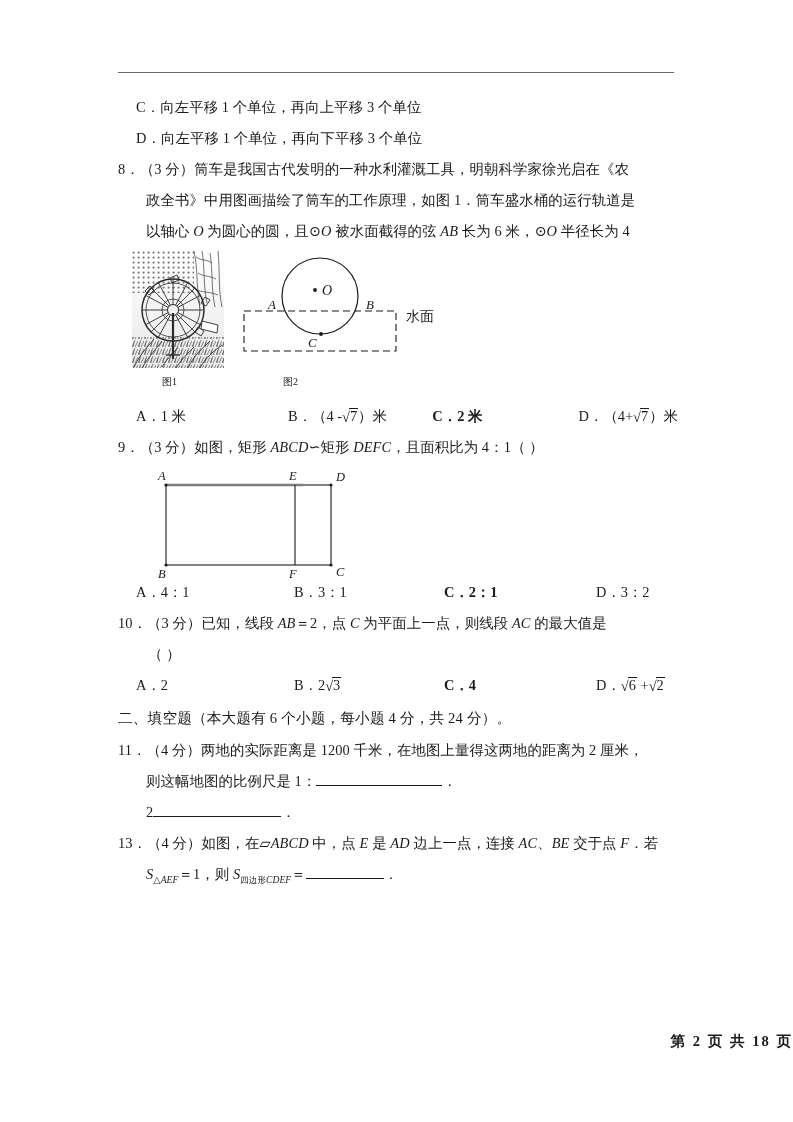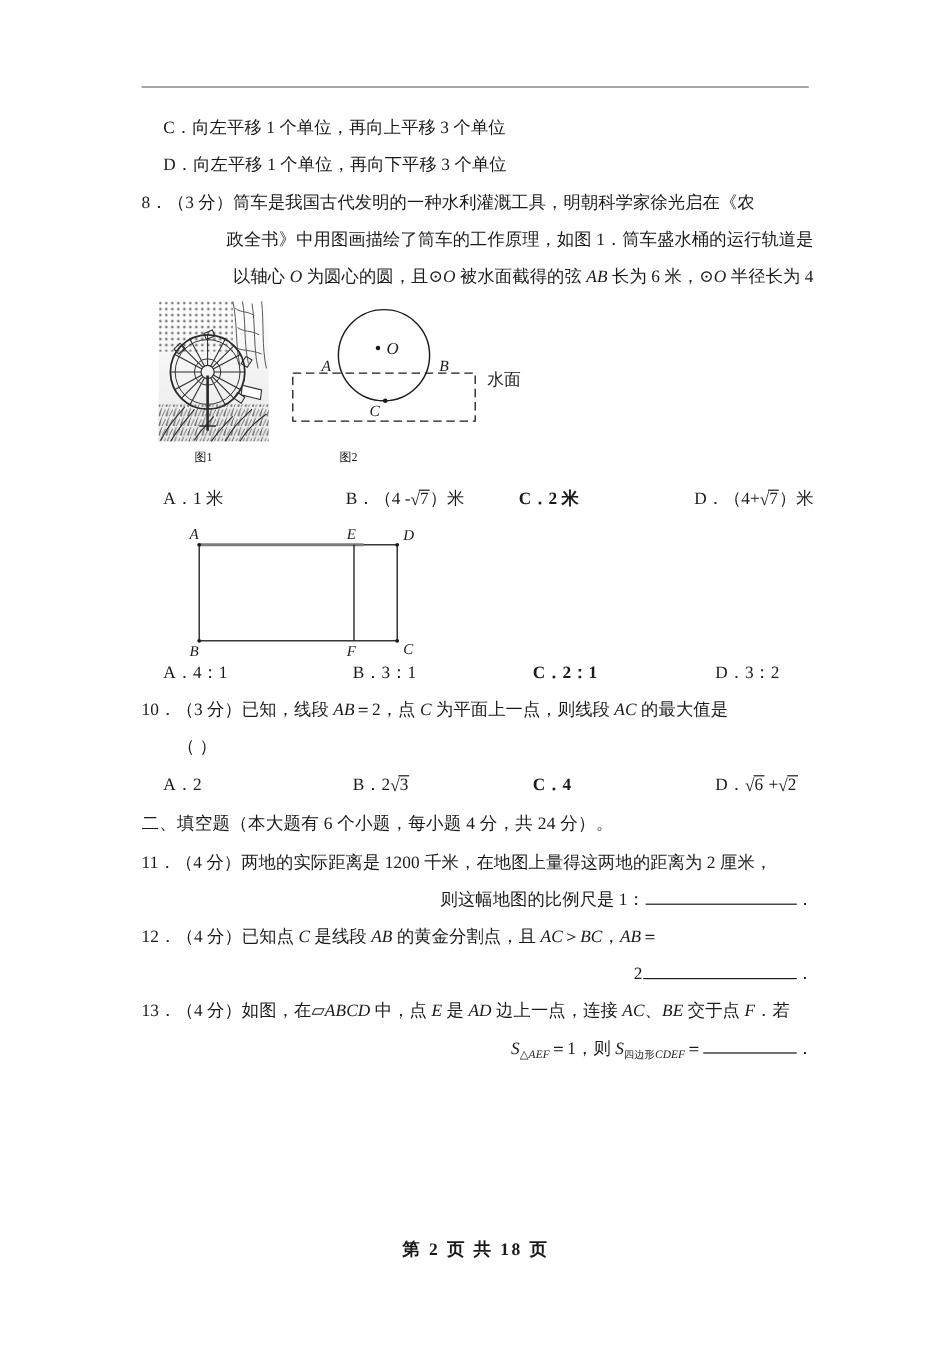--- a/index.html
+++ b/index.html
@@ -33,21 +33,21 @@
     top: 92px;
     width: 560px;
   }
   .line {
     font-size: 14.4px;
     line-height: 31px;
     white-space: nowrap;
     letter-spacing: 0.1px;
   }
   .indent-opt { padding-left: 18px; }
-  .indent-cont { padding-left: 28px; text-align: right; }
+  .indent-cont { padding-left: 28px; }
   .indent-deep { padding-left: 30px; }
   i.v { font-style: italic; font-family: "Liberation Serif", serif; }
   .sec-title {
     font-size: 14.6px;
     font-weight: normal;
     line-height: 34px;
     letter-spacing: 0.2px;
   }
   .opt-row {
     display: flex;
@@ -105,21 +105,21 @@
   .rectfig {
     position: relative;
     height: 112px;
     margin-top: 2px;
   }
   .footer {
     position: absolute;
     left: 0;
     right: 0;
     top: 1032px;
-    text-align: center;
+    text-align: right;
     font-size: 14.6px;
     font-weight: bold;
     letter-spacing: 2px;
   }
 </style>
 </head>
 <body>
 
 <div class="page">
 
@@ -230,20 +230,23 @@
       <div class="caption cap2">图2</div>
     </div>
 
     <div class="opt-row">
       <span class="w1">A．1 米</span>
       <span class="w2"><span>B．（4 -</span><span class="radic">√</span><span class="sqrt">7</span><span>）米</span></span>
       <span class="w3">C．2 米</span>
       <span><span>D．（4+</span><span class="radic">√</span><span class="sqrt">7</span><span>）米</span></span>
     </div>
 
+    <div class="line">
+      <span>9．（3 分）如图，矩形 </span><i class="v">ABCD</i><span>∽矩形 </span><i class="v">DEFC</i><span>，且面积比为 4：1（      ）</span>
+    </div>
 
     <div class="rectfig">
       <svg width="260" height="112" viewBox="0 0 260 112" style="position:absolute;left:20px;top:2px;">
 
         <rect x="28" y="18" width="165" height="80" fill="none" stroke="#1a1a1a" stroke-width="1.1"></rect>
 
         <line x1="28" y1="18" x2="165" y2="18" stroke="#7d7d7d" stroke-width="2.4"></line>
 
         <line x1="157" y1="18" x2="157" y2="98" stroke="#1a1a1a" stroke-width="1.1"></line>
 
@@ -280,23 +283,20 @@
       <span><span>D．</span><span class="radic">√</span><span class="sqrt">6</span><span> +</span><span class="radic">√</span><span class="sqrt">2</span></span>
     </div>
 
     <div class="sec-title">二、填空题（本大题有 6 个小题，每小题 4 分，共 24 分）。</div>
 
     <div class="line">11．（4 分）两地的实际距离是 1200 千米，在地图上量得这两地的距离为 2 厘米，</div>
     <div class="line indent-cont">
       <span>则这幅地图的比例尺是 1：</span><span class="blank-line bl-long"></span><span>．</span>
     </div>
 
-    <div class="line">
-      <span>12．（4 分）已知点 </span><i class="v">C</i><span> 是线段 </span><i class="v">AB</i><span> 的黄金分割点，且 </span><i class="v">AC</i><span>＞</span><i class="v">BC</i><span>，</span><i class="v">AB</i><span>＝</span>
-    </div>
     <div class="line indent-cont">
       <span>2</span><span class="blank-line bl-mid"></span><span>．</span>
     </div>
 
     <div class="line">
       <span>13．（4 分）如图，在▱</span><i class="v">ABCD</i><span> 中，点 </span><i class="v">E</i><span> 是 </span><i class="v">AD</i><span> 边上一点，连接 </span><i class="v">AC</i><span>、</span><i class="v">BE</i><span> 交于点 </span><i class="v">F</i><span>．若</span>
     </div>
     <div class="line indent-cont">
       <i class="v">S</i><sub class="sm">△AEF</sub><span>＝1，则 </span><i class="v">S</i><sub class="cn">四边形</sub><sub class="sm">CDEF</sub><span>＝</span><span class="blank-line bl-short"></span><span>．</span>
     </div>

